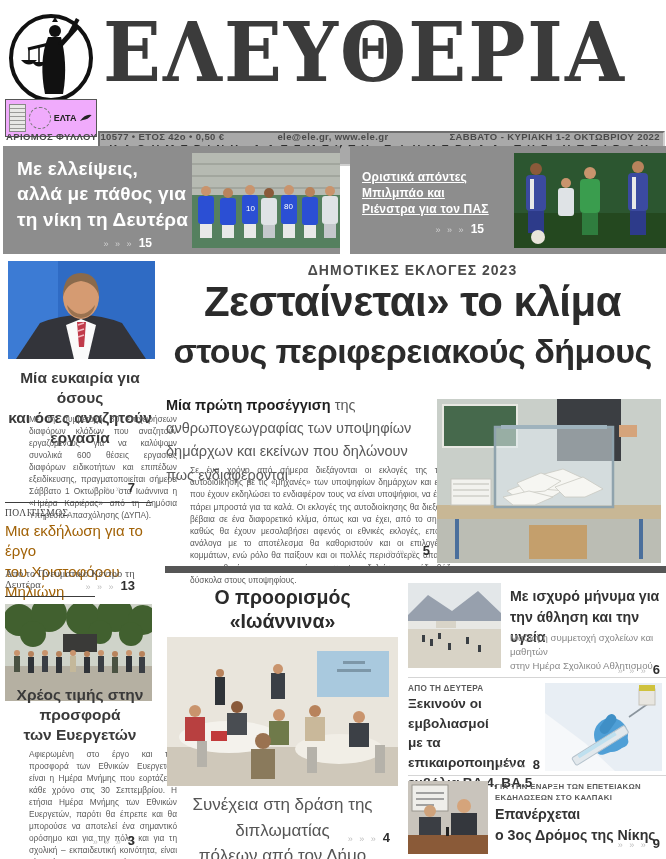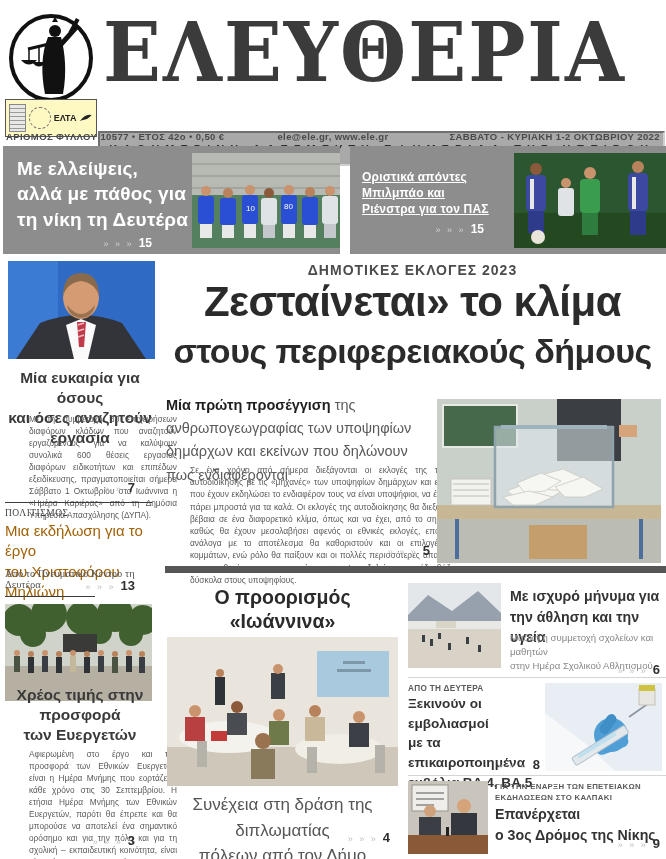--- a/index.html
+++ b/index.html
@@ -8,21 +8,21 @@
   .abs{position:absolute;}
   .pre{white-space:pre-line;}
   
   .mast-title{font-family:"DejaVu Serif",serif;font-weight:bold;color:#3b3b3b;
               font-size:76px;letter-spacing:2px;line-height:1;white-space:nowrap;
               transform:scaleY(1.08);transform-origin:top left;}
   .sub-bar{background:#a9a9a9;border:2px solid #6f6f6f;border-right-color:#cfcfcf;border-bottom-color:#cfcfcf;
            display:flex;align-items:center;justify-content:center;}
   .sub-bar span{font-size:11px;font-weight:bold;color:#2e2e2e;letter-spacing:6px;white-space:nowrap;}
   .info{font-size:9.5px;font-weight:bold;color:#4a4a4a;letter-spacing:.4px;white-space:nowrap;}
-  .stampbox{border:1px solid #555;background:#fef9c3;display:flex;align-items:center;gap:3px;padding:2px 3px;}
+  .stampbox{border:1px solid #555;background:#f0abfc;display:flex;align-items:center;gap:3px;padding:2px 3px;}
   .stampbox .mini{width:16px;height:26px;border:1px solid #888;background:
      repeating-linear-gradient(#e8e8e6 0 3px,#9a9a98 3px 4px);}
   .stampbox .ring{width:20px;height:20px;border:1.5px dashed #777;border-radius:50%;}
   .stampbox .elta{font-size:9px;font-weight:bold;color:#222;}
   
   .teaser{background:#8d8d8d;display:flex;align-items:center;}
   .teaser-title{color:#fff;font-weight:bold;font-size:19px;line-height:1.32;letter-spacing:.2px;}
   .pg{display:flex;align-items:baseline;gap:5px;justify-content:flex-end;}
   .chev{font-size:9px;color:#bdbdbd;letter-spacing:2px;}
   .pnum{font-size:13px;font-weight:bold;color:#2f2f2f;}

